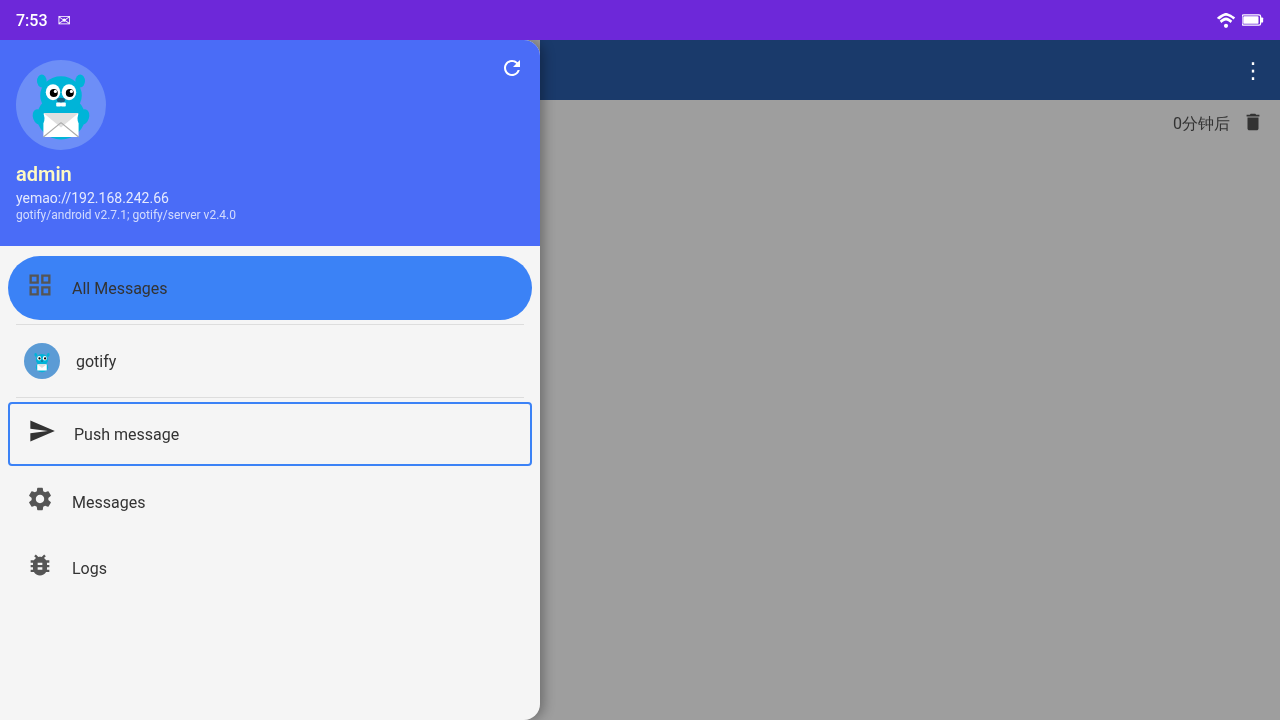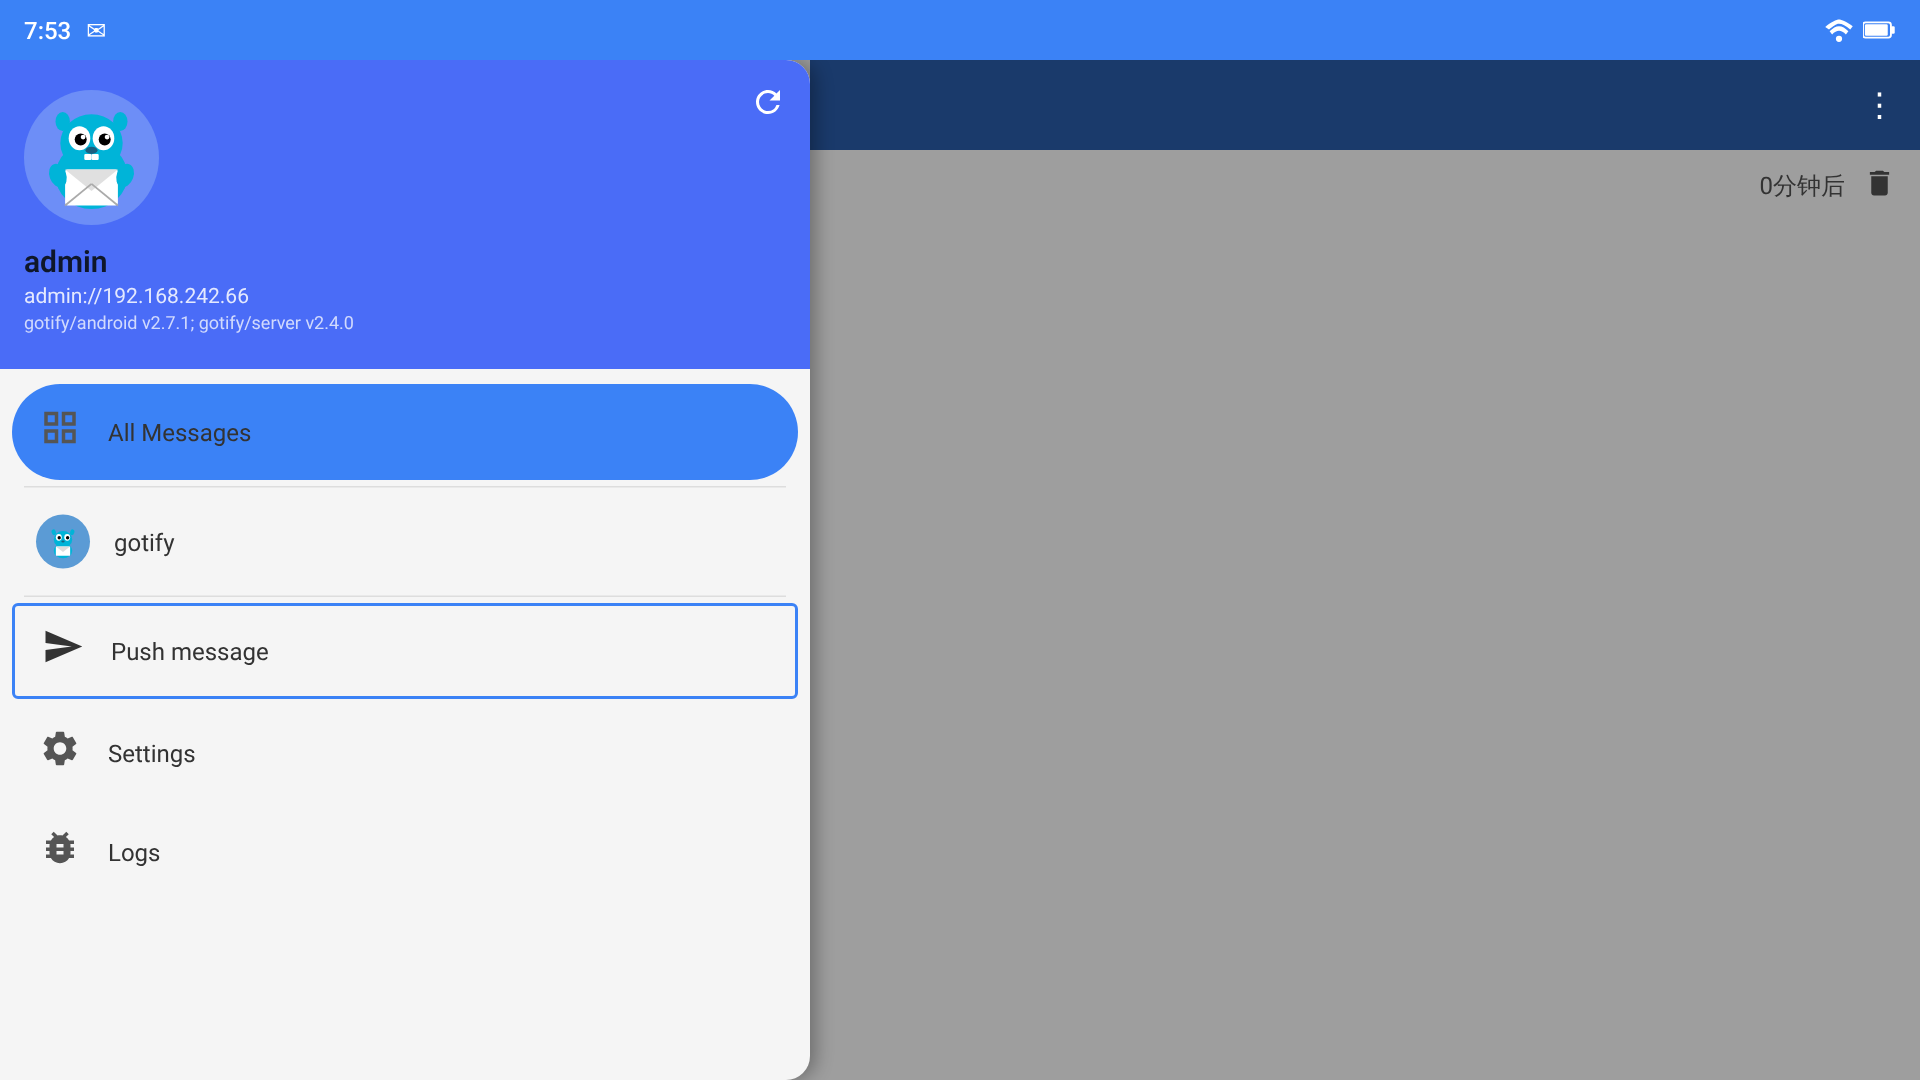--- a/index.html
+++ b/index.html
@@ -11,21 +11,21 @@
       font-family: 'Roboto', Arial, sans-serif;
       background: #9e9e9e;
       position: relative;
     }
 
     
     .status-bar {
       position: absolute;
       top: 0; left: 0; right: 0;
       height: 40px;
-      background: #3b82f6;
+      background: #6d28d9;
       display: flex;
       align-items: center;
       justify-content: space-between;
       padding: 0 16px;
       z-index: 100;
     }
     .status-bar-left {
       display: flex;
       align-items: center;
       gap: 10px;
@@ -82,21 +82,21 @@
       justify-content: center;
       overflow: hidden;
       margin-bottom: 12px;
     }
     
     .gopher-svg {
       width: 80px;
       height: 80px;
     }
     .drawer-username {
-      color: #0f172a;
+      color: #fef9c3;
       font-size: 20px;
       font-weight: 600;
       margin-bottom: 4px;
     }
     .drawer-url {
       color: rgba(255,255,255,0.85);
       font-size: 14px;
       margin-bottom: 2px;
     }
     .drawer-version {
@@ -276,21 +276,21 @@
           <polygon points="28,60 72,60 50,78" fill="#e0e0e0"></polygon>
           <line x1="28" y1="90" x2="50" y2="72" stroke="#aaa" stroke-width="1.5"></line>
           <line x1="72" y1="90" x2="50" y2="72" stroke="#aaa" stroke-width="1.5"></line>
 
           <ellipse cx="22" cy="65" rx="7" ry="10" fill="#00b4d8" transform="rotate(-20 22 65)"></ellipse>
           <ellipse cx="78" cy="65" rx="7" ry="10" fill="#00b4d8" transform="rotate(20 78 65)"></ellipse>
         </svg>
       </div>
 
       <div class="drawer-username">admin</div>
-      <div class="drawer-url">admin://192.168.242.66</div>
+      <div class="drawer-url">yemao://192.168.242.66</div>
       <div class="drawer-version">gotify/android v2.7.1; gotify/server v2.4.0</div>
     </div>
 
     <div class="drawer-nav">
 
       <div class="nav-item active">
         <span class="nav-item-icon">
           <svg width="28" height="28" viewBox="0 0 24 24" fill="#555">
             <path d="M3 3h8v8H3zm2 2v4h4V5zm8-2h8v8h-8zm2 2v4h4V5zM3 13h8v8H3zm2 2v4h4v-4zm8-2h8v8h-8zm2 2v4h4v-4z"></path>
           </svg>
@@ -329,21 +329,21 @@
         </span>
         <span class="nav-item-label">Push message</span>
       </div>
 
       <div class="nav-item">
         <span class="nav-item-icon">
           <svg width="28" height="28" viewBox="0 0 24 24" fill="#555">
             <path d="M19.14 12.94c.04-.3.06-.61.06-.94 0-.32-.02-.64-.07-.94l2.03-1.58c.18-.14.23-.41.12-.61l-1.92-3.32c-.12-.22-.37-.29-.59-.22l-2.39.96c-.5-.38-1.03-.7-1.62-.94l-.36-2.54c-.04-.24-.24-.41-.48-.41h-3.84c-.24 0-.43.17-.47.41l-.36 2.54c-.59.24-1.13.57-1.62.94l-2.39-.96c-.22-.08-.47 0-.59.22L2.74 8.87c-.12.21-.08.47.12.61l2.03 1.58c-.05.3-.09.63-.09.94s.02.64.07.94l-2.03 1.58c-.18.14-.23.41-.12.61l1.92 3.32c.12.22.37.29.59.22l2.39-.96c.5.38 1.03.7 1.62.94l.36 2.54c.05.24.24.41.48.41h3.84c.24 0 .44-.17.47-.41l.36-2.54c.59-.24 1.13-.56 1.62-.94l2.39.96c.22.08.47 0 .59-.22l1.92-3.32c.12-.22.07-.47-.12-.61l-2.01-1.58zM12 15.6c-1.98 0-3.6-1.62-3.6-3.6s1.62-3.6 3.6-3.6 3.6 1.62 3.6 3.6-1.62 3.6-3.6 3.6z"></path>
           </svg>
         </span>
-        <span class="nav-item-label">Settings</span>
+        <span class="nav-item-label">Messages</span>
       </div>
 
       <div class="nav-item">
         <span class="nav-item-icon">
           <svg width="28" height="28" viewBox="0 0 24 24" fill="#555">
             <path d="M20 8h-2.81c-.45-.78-1.07-1.45-1.82-1.96L17 4.41 15.59 3l-2.17 2.17C12.96 5.06 12.49 5 12 5c-.49 0-.96.06-1.41.17L8.41 3 7 4.41l1.62 1.63C7.88 6.55 7.26 7.22 6.81 8H4v2h2.09c-.05.33-.09.66-.09 1v1H4v2h2v1c0 .34.04.67.09 1H4v2h2.81c1.04 1.79 2.97 3 5.19 3s4.15-1.21 5.19-3H20v-2h-2.09c.05-.33.09-.66.09-1v-1h2v-2h-2v-1c0-.34-.04-.67-.09-1H20V8zm-6 8h-4v-2h4v2zm0-4h-4v-2h4v2z"></path>
           </svg>
         </span>
         <span class="nav-item-label">Logs</span>
       </div>

